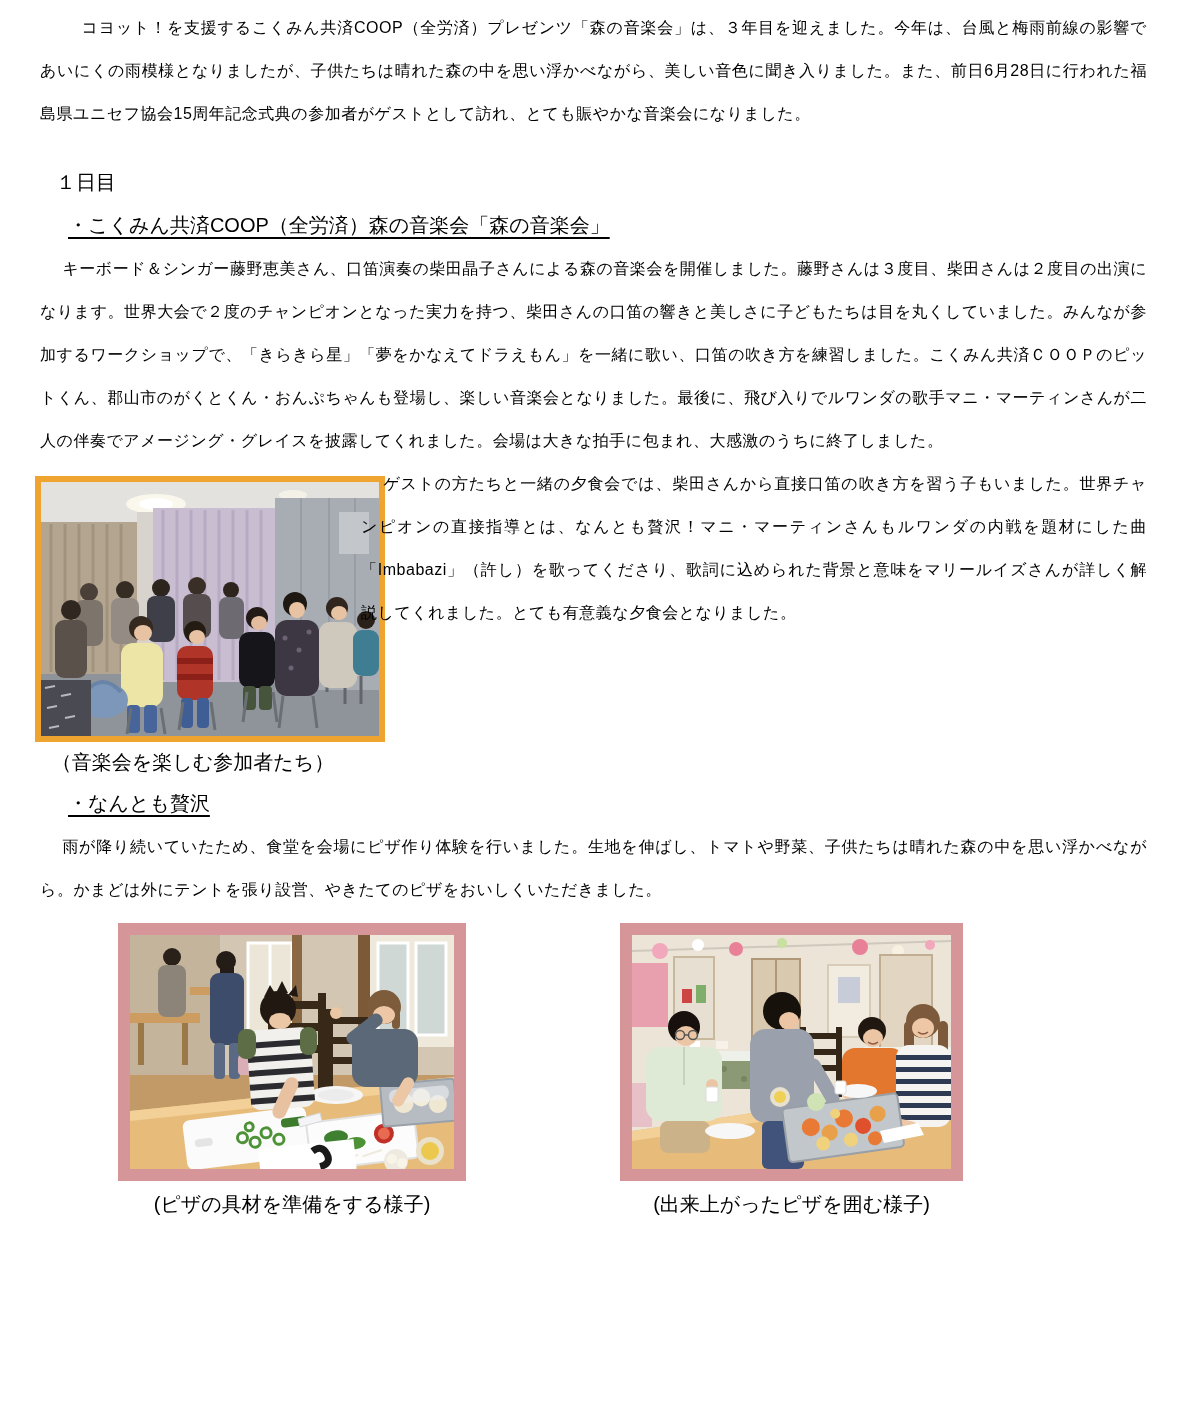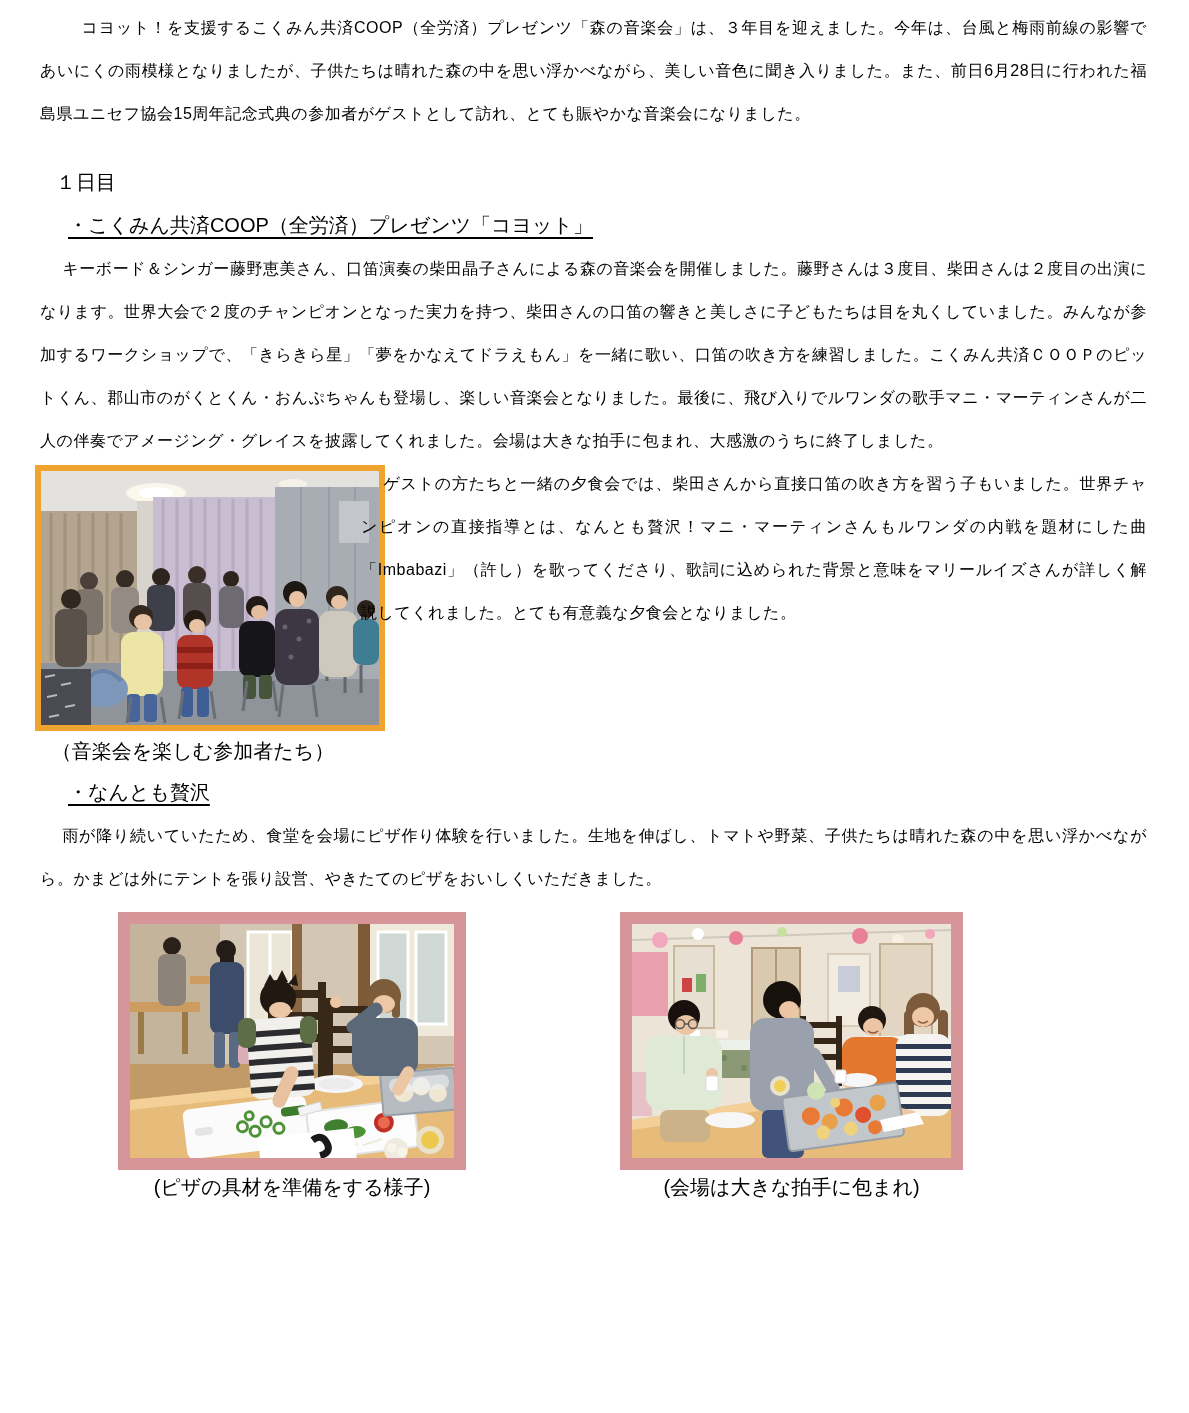--- a/index.html
+++ b/index.html
@@ -11,42 +11,42 @@
   }
   .page { width:1189px; height:1413px; padding:6px 42px 0 40px; }
   .body-text { font-size:16px; line-height:43px; text-align:justify; letter-spacing:0.5px; }
   .indent-lg { text-indent:2.6em; }
   .indent { text-indent:1.4em; }
   .sec-title { font-size:20px; line-height:43px; margin-left:16px; margin-top:26px; text-align:left; }
   .sub-heading {
     font-size:20px; line-height:43px; margin-left:28px; text-align:left;
     text-decoration:underline; text-underline-offset:5px; width:fit-content;
   }
-  .day1-figure { float:left; width:316px; margin:3px 10px 0 -5px; }
+  .day1-figure { float:left; width:316px; margin:14px 10px 0 -5px; }
   .frame-gold { width:350px; height:266px; border:6px solid #efa42f; background:#9aa0a5; }
   .fig-cap { font-size:20px; line-height:40px; text-align:center; }
   .clearfix { clear:both; }
   .photo-row { display:flex; margin-left:78px; gap:154px; margin-top:12px; }
   .photo-col { display:flex; flex-direction:column; }
   .frame-pink { border:12px solid #d59599; background:#d3c6b2; }
   .frame-pink.prep  { width:348px; height:258px; }
   .frame-pink.done  { width:343px; height:258px; }
-  .cap-row { font-size:20px; line-height:30px; text-align:center; margin-top:2px; }
+  .cap-row { font-size:20px; line-height:30px; text-align:center; margin-top:8px; }
   svg { display:block; }
 </style>
 </head>
 <body>
 
 <div class="page">
 
   <p class="body-text indent-lg">コヨット！を支援するこくみん共済COOP（全労済）プレゼンツ「森の音楽会」は、３年目を迎えました。今年は、台風と梅雨前線の影響であいにくの雨模様となりましたが、子供たちは晴れた森の中を思い浮かべながら、美しい音色に聞き入りました。また、前日6月28日に行われた福島県ユニセフ協会15周年記念式典の参加者がゲストとして訪れ、とても賑やかな音楽会になりました。</p>
 
   <div class="sec-title">１日目</div>
 
-  <div class="sub-heading">・こくみん共済COOP（全労済）プレゼンツ「コヨット」</div>
+  <div class="sub-heading">・こくみん共済COOP（全労済）森の音楽会「森の音楽会」</div>
 
   <p class="body-text indent">キーボード＆シンガー藤野恵美さん、口笛演奏の柴田晶子さんによる森の音楽会を開催しました。藤野さんは３度目、柴田さんは２度目の出演になります。世界大会で２度のチャンピオンとなった実力を持つ、柴田さんの口笛の響きと美しさに子どもたちは目を丸くしていました。みんなが参加するワークショップで、「きらきら星」「夢をかなえてドラえもん」を一緒に歌い、口笛の吹き方を練習しました。こくみん共済ＣＯＯＰのピットくん、郡山市のがくとくん・おんぷちゃんも登場し、楽しい音楽会となりました。最後に、飛び入りでルワンダの歌手マニ・マーティンさんが二人の伴奏でアメージング・グレイスを披露してくれました。会場は大きな拍手に包まれ、大感激のうちに終了しました。</p>
 
   <div>
     <figure class="day1-figure">
       <div class="frame-gold" style="border-color: rgb(239, 164, 47);">
 
         <svg viewBox="0 0 338 254" width="338" height="254">
           <rect width="338" height="254" fill="#8f949b"></rect>
           <rect width="338" height="58" fill="#e3e2df"></rect>
@@ -420,18 +420,18 @@
 
           <ellipse cx="98" cy="196" rx="25" ry="8" fill="#f7f7f7"></ellipse>
           <ellipse cx="226" cy="156" rx="19" ry="7" fill="#f7f7f7"></ellipse>
           <circle cx="148" cy="162" r="10" fill="#e8e2cc"></circle>
             <circle cx="148" cy="162" r="6" fill="#f0cf56"></circle>
           <circle cx="184" cy="167" r="9" fill="#cfe3b4"></circle>
           <rect x="203" y="146" width="11" height="13" rx="2" fill="#ffffff" stroke="#dddddd"></rect>
           <polygon points="248,196 286,188 292,200 252,208" fill="#ffffff"></polygon>
         </svg>
       </div>
-      <div class="cap-row">(会場は大きな拍手に包まれ)</div>
+      <div class="cap-row">(出来上がったピザを囲む様子)</div>
     </div>
 
   </div>
 
 </div>
 
 </body></html>

